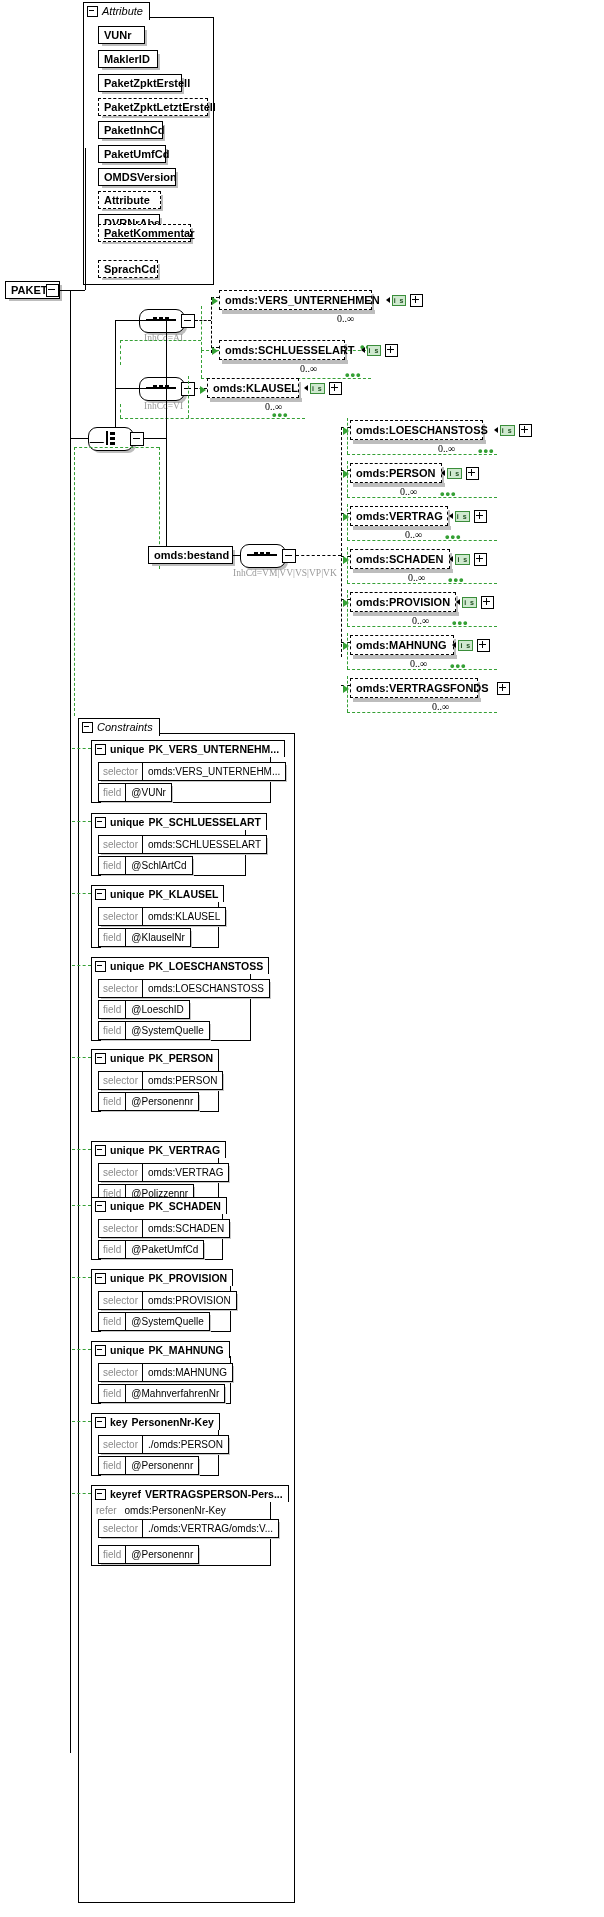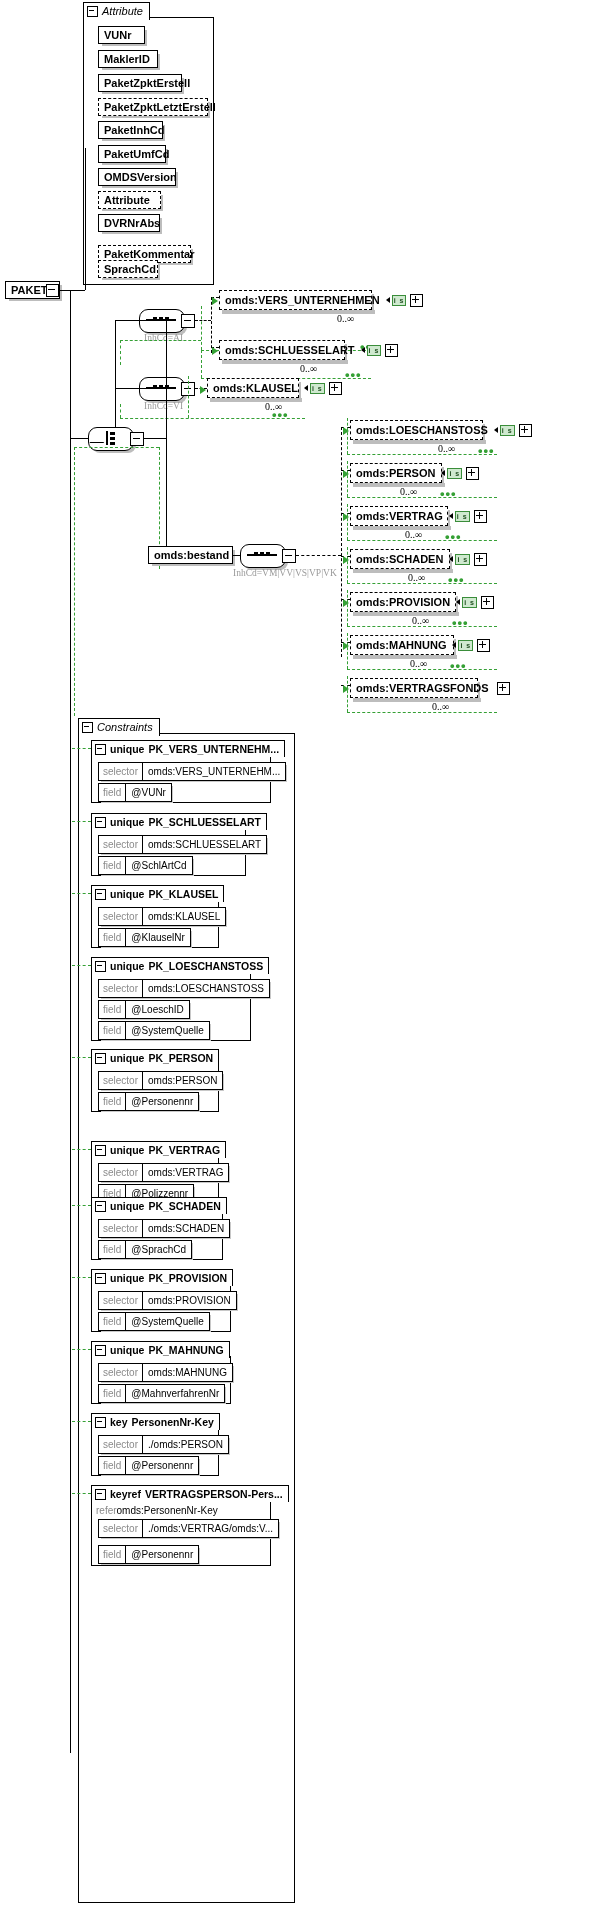--- a/index.html
+++ b/index.html
@@ -86,21 +86,21 @@
   .ctab{position:absolute;border:1px solid #000;border-bottom:none;background:#fff;height:16px;
         line-height:16px;padding:0 5px 0 3px;white-space:nowrap;font-size:10.5px;
         display:flex;align-items:center;gap:4px;}
   .ctab b{font-weight:bold;}
   .ckind{font-weight:bold;}
   .crow{position:absolute;border:1px solid #000;background:#fff;height:17px;
         display:flex;align-items:stretch;font-size:10px;white-space:nowrap;
         box-shadow:2px 2px 0 -1px #c8c8c8;}
   .crow .k{display:flex;align-items:center;padding:0 4px;color:#8a8a8a;border-right:1px solid #000;}
   .crow .v{display:flex;align-items:center;padding:0 5px;font-weight:normal;color:#000;}
-  .crefer{position:absolute;height:14px;display:flex;align-items:center;gap:0;
+  .crefer{position:absolute;height:14px;display:flex;align-items:center;gap:8px;
           font-size:10px;white-space:nowrap;}
   .crefer .k{color:#8a8a8a;}
 </style>
 </head>
 <body>
 
 <div class="canvas">
 
   <div class="groupbox" style="left:83px;top:17px;width:129px;height:266px;"></div>
   <div class="grouptab" style="left:83px;top:2px;">
@@ -128,21 +128,21 @@
     </div>
   <div class="node" style="left:98px;top:168px;width:78px;">
     <span>OMDSVersion</span>
     </div>
   <div class="node opt" style="left:98px;top:191px;width:63px;">
     <span>Attribute</span>
     </div>
   <div class="node" style="left:98px;top:214px;width:62px;">
     <span>DVRNrAbs</span>
     </div>
-  <div class="node opt" style="left:98px;top:245px;width:93px;">
+  <div class="node opt" style="left:98px;top:224px;width:93px;text-decoration:underline;">
     <span>PaketKommentar</span>
     </div>
   <div class="node opt" style="left:98px;top:260px;width:60px;">
     <span>SprachCd</span>
     </div>
 
   <div class="node root" style="left:5px;top:281px;width:55px;">
     <span>PAKET</span>
   </div>
   <div class="rootminus" style="left:46px;top:284px;"></div>
@@ -476,21 +476,21 @@
     <span class="expander"></span>
     <span class="ckind">unique</span>
     <b>PK_SCHADEN</b>
   </div>
   <div class="crow" style="left:98px;top:1219px;">
     <span class="k">selector</span>
     <span class="v">omds:SCHADEN</span>
   </div>
   <div class="crow" style="left:98px;top:1240px;">
     <span class="k">field</span>
-    <span class="v">@SprachCd</span>
+    <span class="v">@PaketUmfCd</span>
   </div>
 
   <div class="gline-h" style="left:72px;top:1277px;width:19px;"></div>
   <div class="cbox" style="left:91px;top:1284px;width:140px;height:48px;"></div>
   <div class="ctab" style="left:91px;top:1269px;">
     <span class="expander"></span>
     <span class="ckind">unique</span>
     <b>PK_PROVISION</b>
   </div>
   <div class="crow" style="left:98px;top:1291px;">

